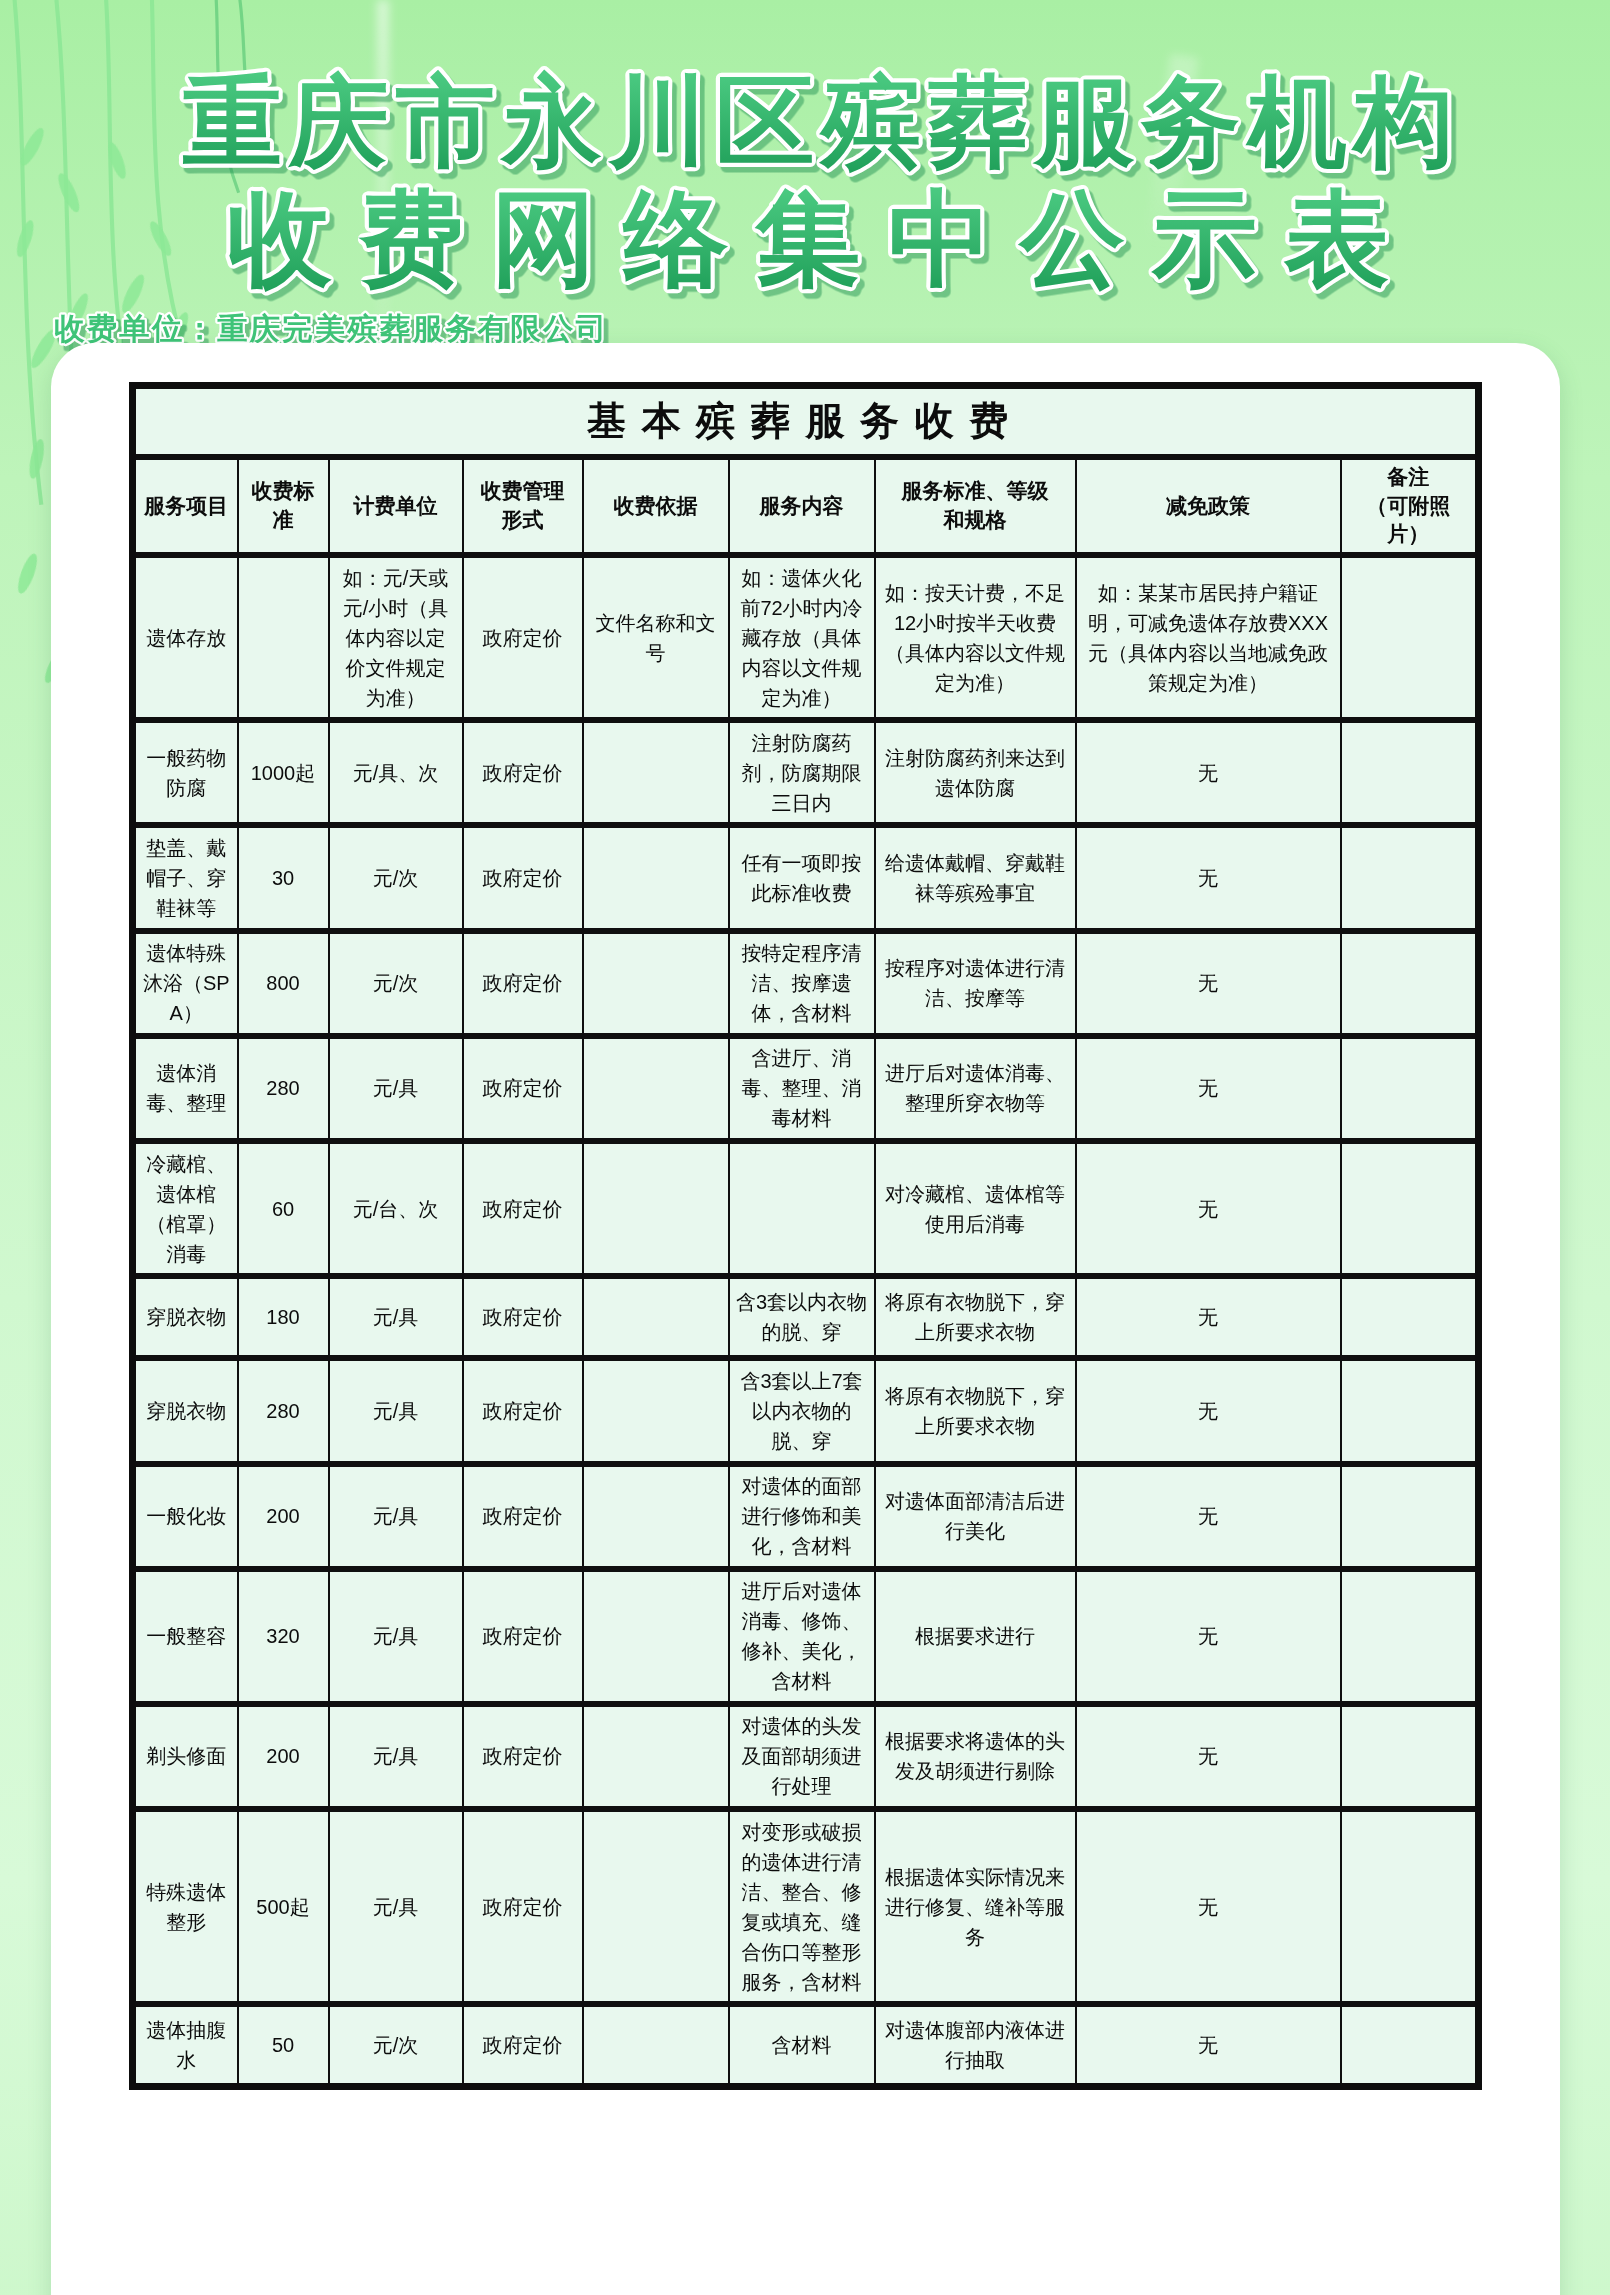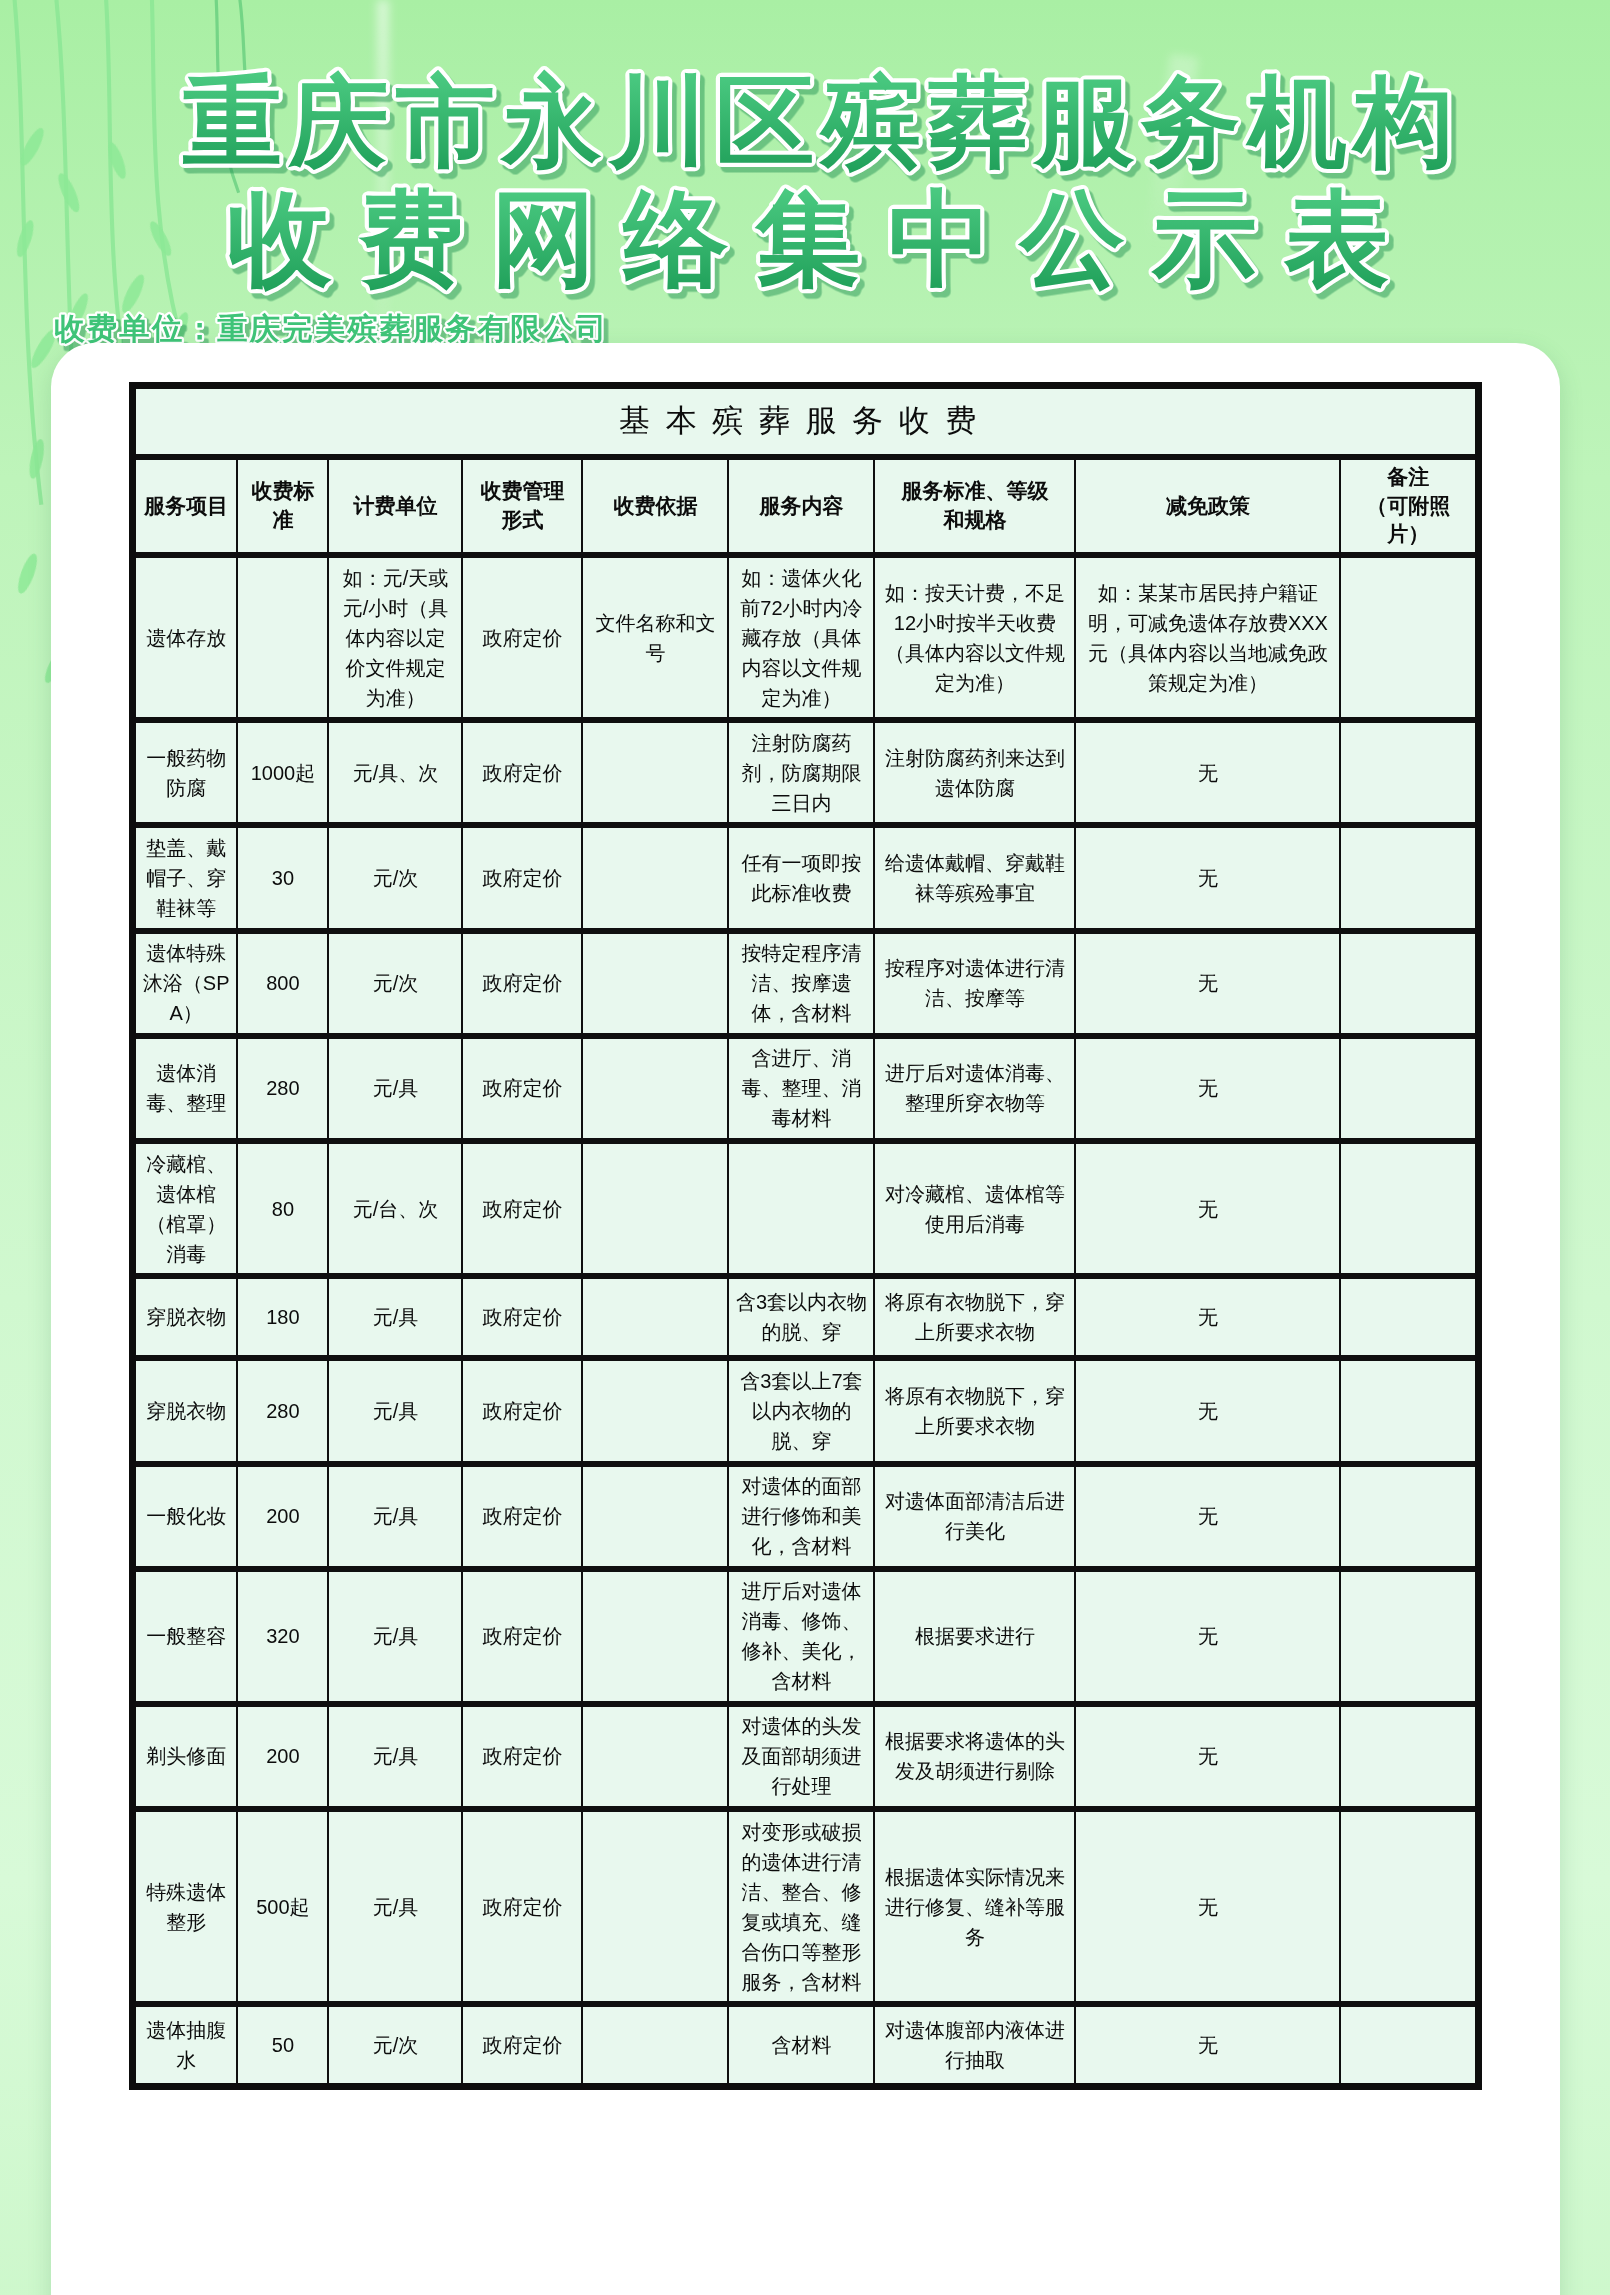--- a/index.html
+++ b/index.html
@@ -17,21 +17,21 @@
 
   .card{position:absolute;left:51px;top:343px;width:1509px;min-height:3008px;background:#ffffff;
         border-radius:44px;box-shadow:0 8.3px 23px rgba(50,130,75,.20);}
 
   table.fee-table{width:1345px;margin:39px auto 60px auto;border-collapse:collapse;table-layout:fixed;
         background:#e8f8ee;border:7.3px solid #0d0d0d;}
   .fee-table th,.fee-table td{border-left:2.8px solid #0f0f0f;border-right:2.8px solid #0f0f0f;
         border-top:6px solid #0f0f0f;border-bottom:6px solid #0f0f0f;
         text-align:center;vertical-align:middle;color:#0c0c0c;background:#e8f8ee;
         word-break:break-all;}
-  .fee-table th.section{height:59px;font-size:31px;font-weight:normal;letter-spacing:15.6px;padding:2.8px 0;}
+  .fee-table th.section{height:59px;font-size:39px;font-weight:bold;letter-spacing:15.6px;padding:2.8px 0;}
   .fee-table th.col-h{height:69px;font-size:21px;font-weight:600;line-height:1.35;white-space:pre-line;padding:3.7px 4.6px;}
   .fee-table td{height:67px;font-size:20px;font-weight:500;line-height:1.5;padding:4.6px 6.4px;}
   .fee-table tr.tall-row td{height:107px;}
 
   .willow{position:absolute;left:0;top:0;}
 </style>
 </head>
 <body>
 
 <div class="page">
@@ -166,21 +166,21 @@
             <td>元/具</td>
             <td>政府定价</td>
             <td></td>
             <td>含进厅、消毒、整理、消毒材料</td>
             <td>进厅后对遗体消毒、整理所穿衣物等</td>
             <td>无</td>
             <td></td>
           </tr>
           <tr>
             <td>冷藏棺、遗体棺（棺罩）消毒</td>
-            <td>80</td>
+            <td>60</td>
             <td>元/台、次</td>
             <td>政府定价</td>
             <td></td>
             <td></td>
             <td>对冷藏棺、遗体棺等使用后消毒</td>
             <td>无</td>
             <td></td>
           </tr>
           <tr>
             <td>穿脱衣物</td>

